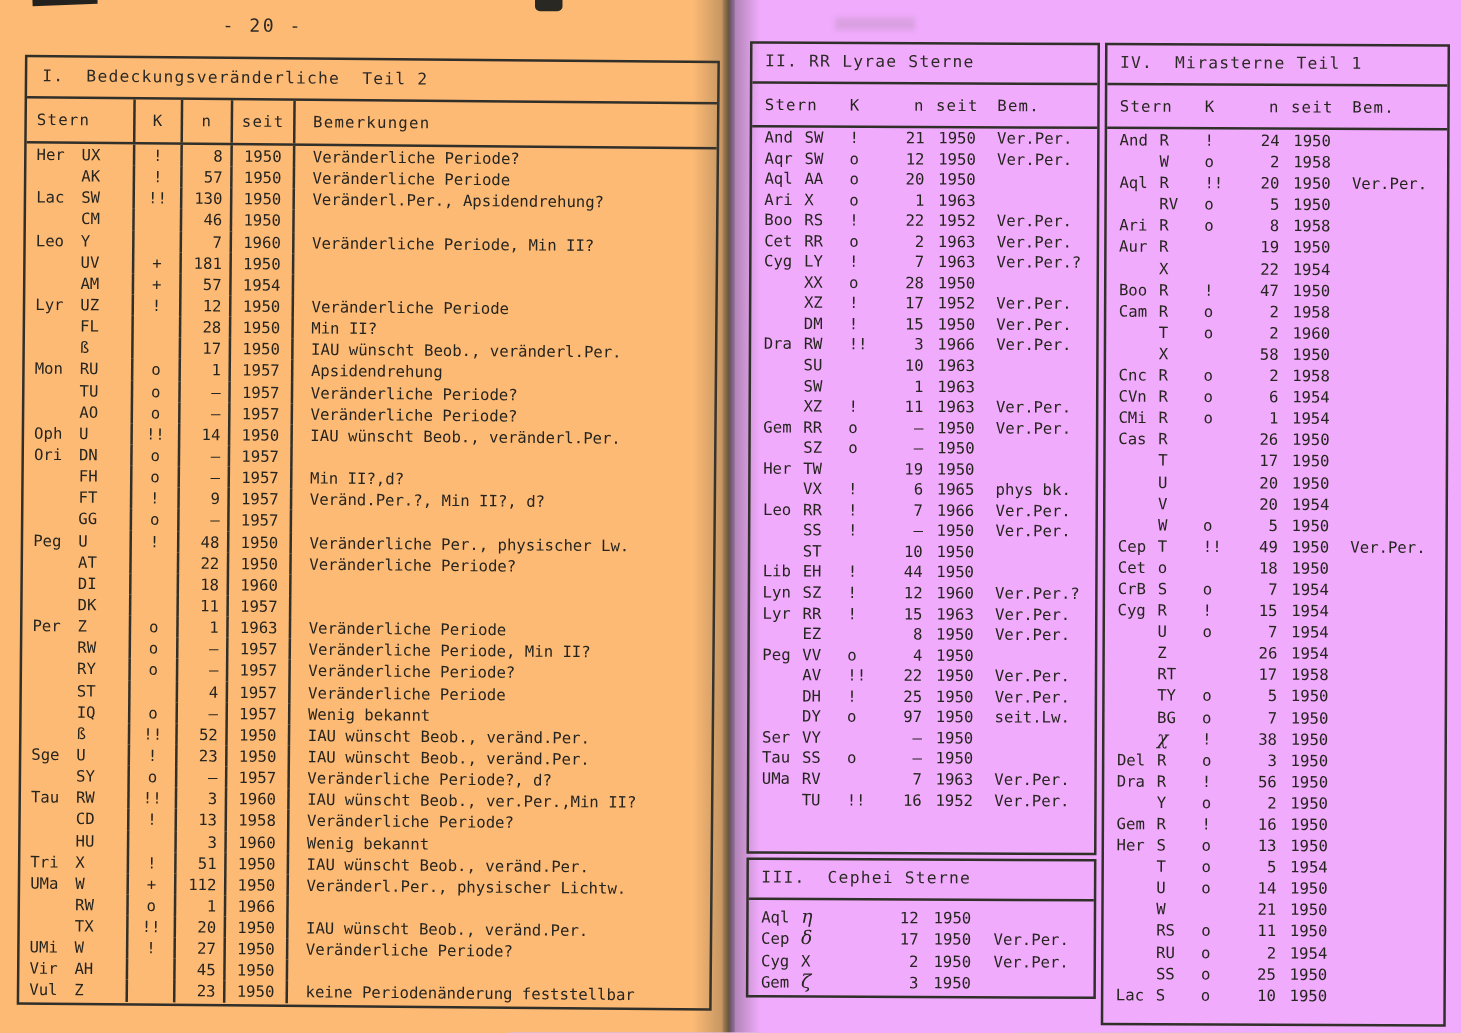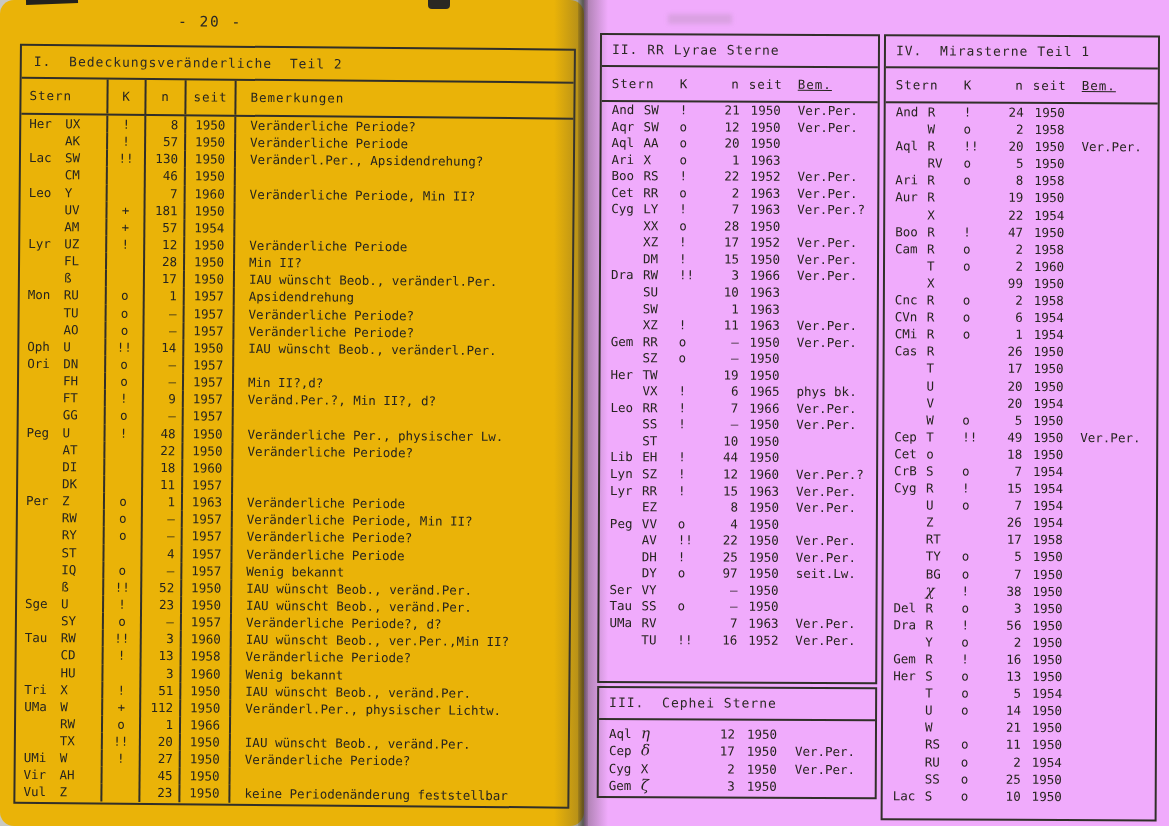--- a/index.html
+++ b/index.html
@@ -3,21 +3,21 @@
 <meta charset="utf-8">
 <style>
   html,body{margin:0;padding:0;}
   body{
     width:1169px;height:826px;position:relative;overflow:hidden;
     background:#c9c8c1;
     font-family:"DejaVu Sans Mono","Liberation Mono",monospace;
     color:#26241f;
   }
   .page{position:absolute;top:0;height:826px;}
-  .page-left{left:0;width:584px;background:#eab308;border-radius:14px;}
+  .page-left{left:0;width:584px;background:#fdba74;}
   .page-right{left:584px;width:585px;background:#f0abfc;}
   .page-left::after{content:'';position:absolute;right:0;top:0;width:30px;height:100%;
     background:linear-gradient(90deg,rgba(70,68,60,0) 0%,rgba(70,68,60,.38) 100%);}
   .page-right::before{content:'';position:absolute;left:0;top:0;width:24px;height:100%;
     background:linear-gradient(90deg,rgba(60,58,52,.42) 0%,rgba(60,58,52,0) 100%);}
   .spine{position:absolute;left:578px;top:0;width:10px;height:826px;
     background:linear-gradient(90deg,rgba(40,38,34,.15),rgba(40,38,34,.55),rgba(40,38,34,.15));}
   .mark-topleft{position:absolute;left:26px;top:-2px;width:52px;height:6px;background:#23211d;transform:rotate(-2deg);}
   .mark-topmid{position:absolute;left:428px;top:0;width:22px;height:9px;background:#2a2823;border-radius:0 0 4px 4px;}
   .ghost-smudge{position:absolute;left:668px;top:14px;width:64px;height:10px;background:rgba(120,118,110,.18);filter:blur(2px);}
@@ -64,21 +64,21 @@
   .t2 .c-const,.t4 .c-const{width:42px;padding-left:10px;}
   .t2 .c-star,.t4 .c-star{width:36px;}
   .t2 .c-k,.t4 .c-k{width:26px;}
   .t2 .c-n,.t4 .c-n{width:34px;text-align:right;}
   .t2 .c-seit,.t4 .c-seit{width:52px;text-align:center;}
   .t2 .c-bem,.t4 .c-bem{flex:1;padding-left:6px;}
   .t2 .h-stern,.t4 .h-stern{width:78px;padding-left:10px;}
   .t2 .h-k,.t4 .h-k{width:26px;}
   .t2 .h-n,.t4 .h-n{width:34px;text-align:right;}
   .t2 .h-seit,.t4 .h-seit{width:52px;text-align:center;}
-  .t2 .h-bem,.t4 .h-bem{flex:1;padding-left:6px;text-decoration:underline;}
+  .t2 .h-bem,.t4 .h-bem{flex:1;padding-left:6px;}
 
   
   .t3{left:16px;top:686px;width:276px;height:108px;font-size:12.5px;}
   .t3 .ttitle{height:30px;line-height:30px;padding-left:10px;}
   .t3 .rows{padding-top:5px;}
   .t3 .trow{height:17.4px;line-height:17.4px;}
   .t3 .c-const{width:42px;padding-left:10px;}
   .t3 .c-star{width:40px;}
   .t3 .c-k{width:18px;}
   .t3 .c-n{width:36px;text-align:right;}
@@ -831,21 +831,21 @@
             <span class="cell c-star">T</span>
             <span class="cell c-k">o</span>
             <span class="cell c-n">2</span>
             <span class="cell c-seit">1960</span>
             <span class="cell c-bem"></span>
           </div>
           <div class="trow">
             <span class="cell c-const"></span>
             <span class="cell c-star">X</span>
             <span class="cell c-k"></span>
-            <span class="cell c-n">99</span>
+            <span class="cell c-n">58</span>
             <span class="cell c-seit">1950</span>
             <span class="cell c-bem"></span>
           </div>
           <div class="trow">
             <span class="cell c-const">Cnc</span>
             <span class="cell c-star">R</span>
             <span class="cell c-k">o</span>
             <span class="cell c-n">2</span>
             <span class="cell c-seit">1958</span>
             <span class="cell c-bem"></span>

